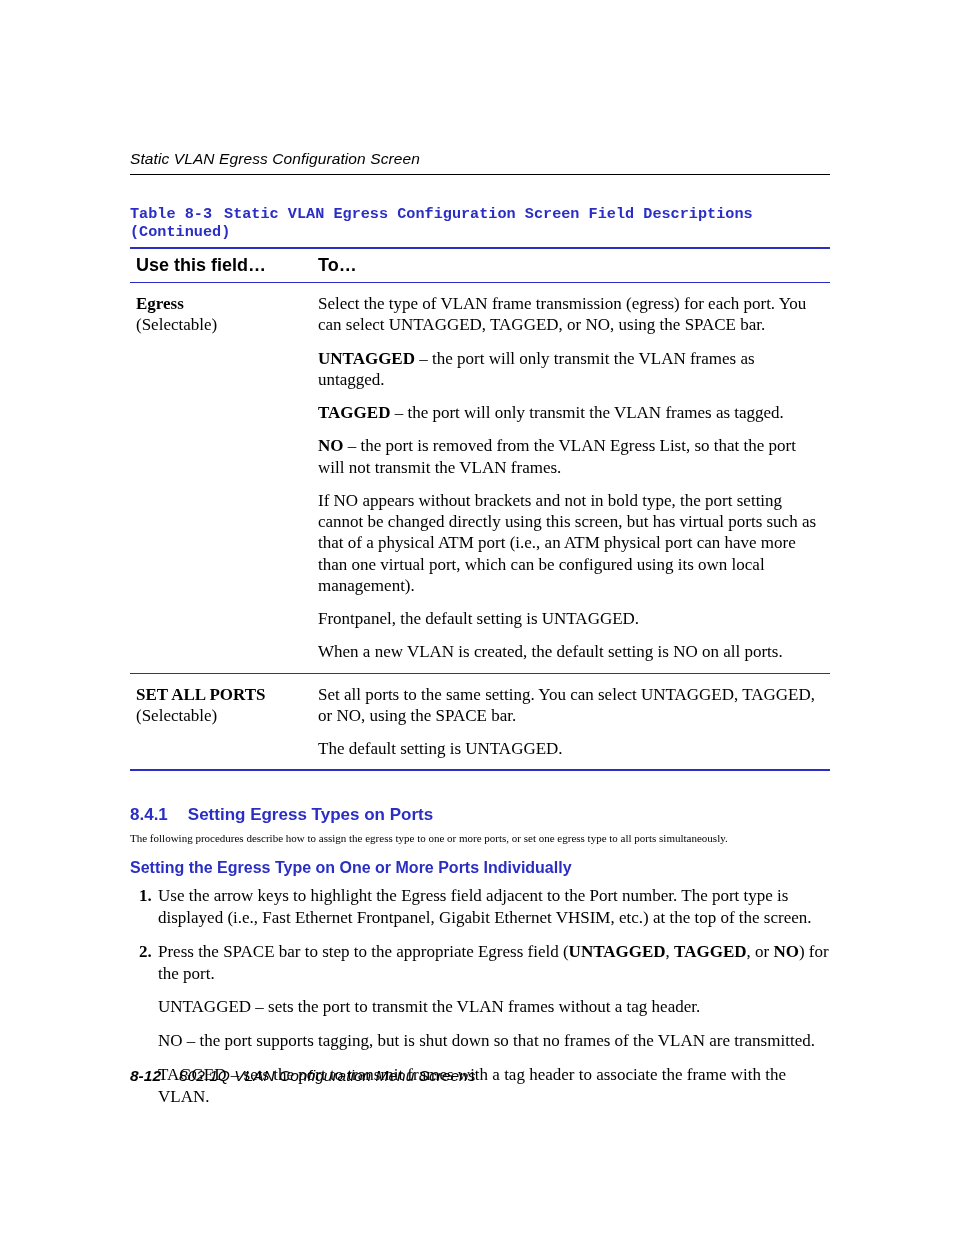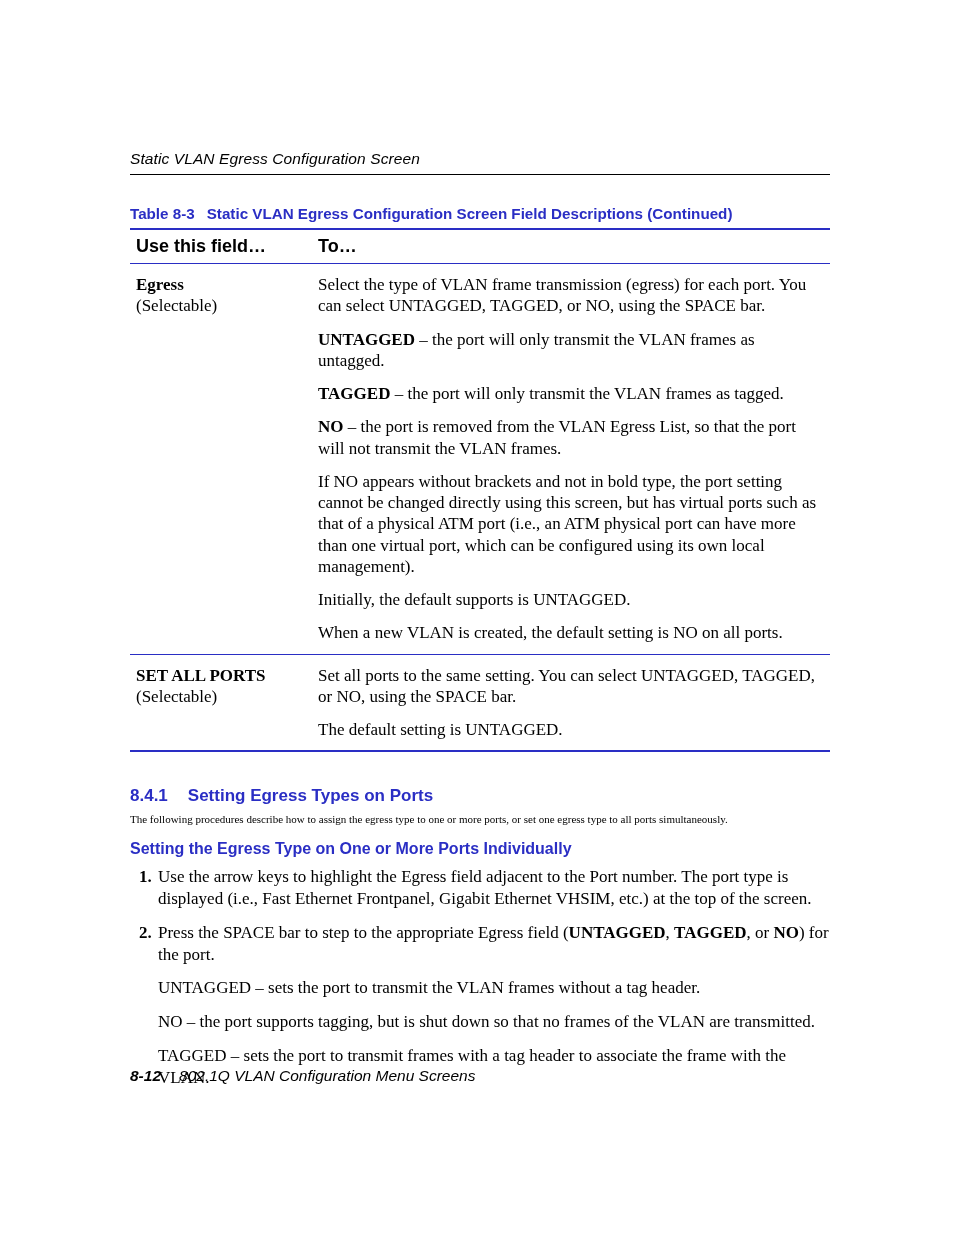--- a/index.html
+++ b/index.html
@@ -20,21 +20,21 @@
     font-family: Helvetica, Arial, sans-serif;
     font-style: italic;
     font-size: 15.5px;
     color: #000;
     padding-bottom: 6px;
     border-bottom: 1.3px solid #000;
     margin-bottom: 30px;
     letter-spacing: 0.1px;
   }
   .table-caption {
-    font-family: Liberation Sans, sans-serif;
+    font-family: Liberation Mono, monospace;
     font-weight: bold;
     font-size: 15.2px;
     color: #2a2ec4;
     margin-bottom: 6px;
   }
   .table-caption .lbl { margin-right: 12px; }
   table.field-table {
     width: 100%;
     border-collapse: collapse;
     font-size: 17px;
@@ -131,21 +131,21 @@
         <td>
           <span class="fieldname-bold">Egress</span><br>
           <span>(Selectable)</span>
         </td>
         <td>
           <p class="para">Select the type of VLAN frame transmission (egress) for each port. You can select UNTAGGED, TAGGED, or NO, using the SPACE bar.</p>
           <p class="para"><span class="b">UNTAGGED</span><span> – the port will only transmit the VLAN frames as untagged.</span></p>
           <p class="para"><span class="b">TAGGED</span><span> – the port will only transmit the VLAN frames as tagged.</span></p>
           <p class="para"><span class="b">NO</span><span> – the port is removed from the VLAN Egress List, so that the port will not transmit the VLAN frames.</span></p>
           <p class="para">If NO appears without brackets and not in bold type, the port setting cannot be changed directly using this screen, but has virtual ports such as that of a physical ATM port (i.e., an ATM physical port can have more than one virtual port, which can be configured using its own local management).</p>
-          <p class="para">Initially, the default supports is UNTAGGED.</p>
+          <p class="para">Frontpanel, the default setting is UNTAGGED.</p>
           <p class="para">When a new VLAN is created, the default setting is NO on all ports.</p>
         </td>
       </tr>
       <tr class="sep">
         <td>
           <span class="fieldname-bold">SET ALL PORTS</span><br>
           <span>(Selectable)</span>
         </td>
         <td>
           <p class="para">Set all ports to the same setting. You can select UNTAGGED, TAGGED, or NO, using the SPACE bar.</p>

